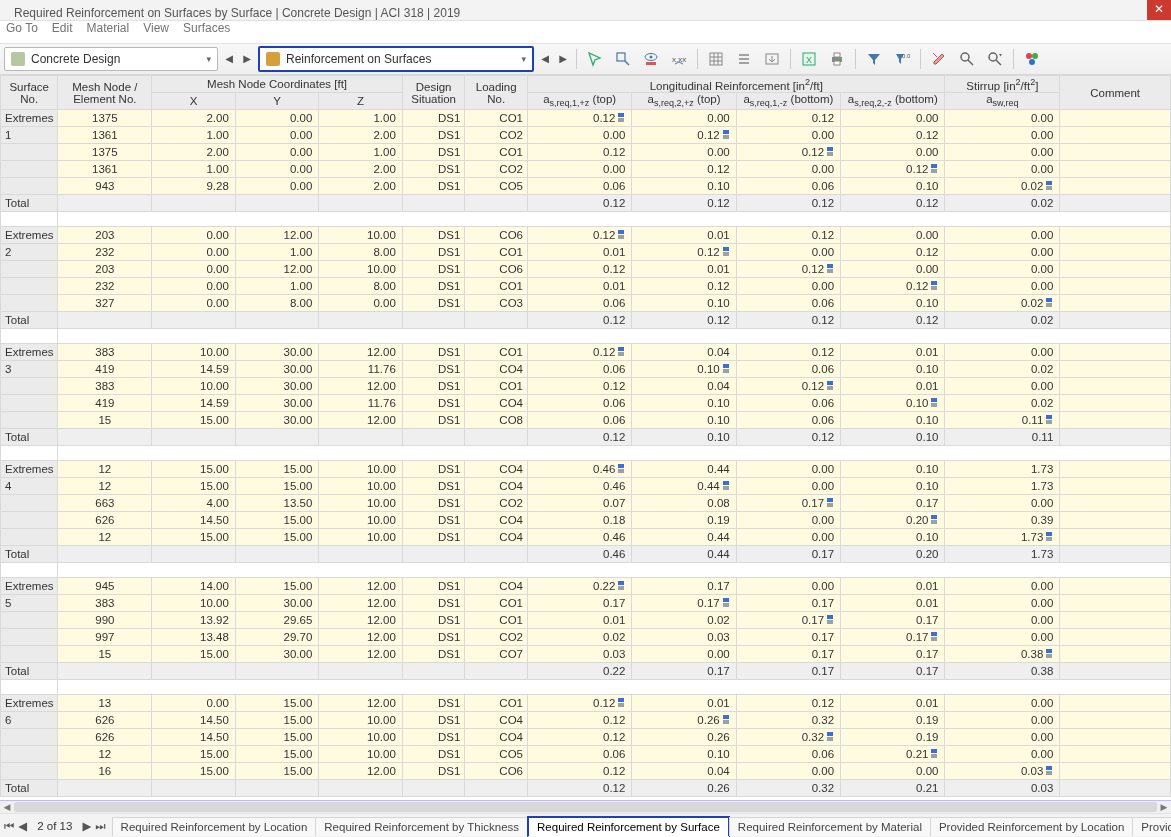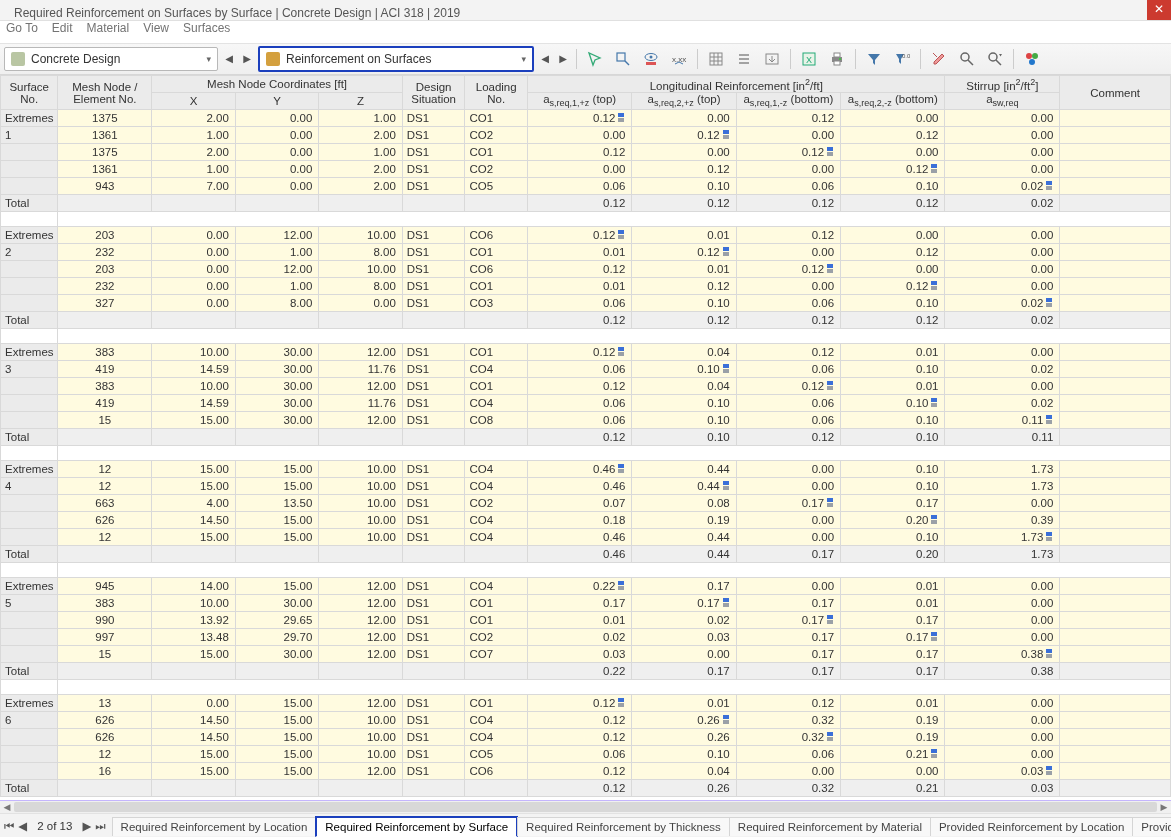--- a/index.html
+++ b/index.html
@@ -120,21 +120,21 @@
   background: #ebebeb;
   font-weight: normal;
   color: #333;
 }
 td.rh {
   background: #ebebeb;
   text-align: left;
 }
 td.cnode { text-align: center; }
 td.num { text-align: right; padding-right: 6px; }
-td.txt { text-align: left; }
+td.txt { text-align: right; }
 tr.ext td { background: #fffbe0; }
 tr.ext td.rh { background: #ebebeb; }
 tr.total td { background: #efefef; }
 tr.total td.rh { background: #ebebeb; font-weight: normal; }
 tr.spacer td { border-left: 1px solid #d9d9d9; border-right: 1px solid #d9d9d9; background: #fff; height: 14px; }
 
 .ind {
   display: inline-block;
   width: 7px;
   height: 10px;
@@ -436,21 +436,21 @@
           <td class="num">0.00</td>
           <td class="num">0.12</td>
           <td class="num">0.00</td>
           <td class="num">0.12<span class="ind"></span></td>
           <td class="num">0.00</td>
           <td class=""></td>
         </tr>
         <tr class="ext">
           <td class="rh"></td>
           <td class="cnode">943</td>
-          <td class="num">7.00</td>
+          <td class="num">9.28</td>
           <td class="num">0.00</td>
           <td class="num">2.00</td>
           <td class="txt">DS1</td>
           <td class="txt">CO5</td>
           <td class="num">0.06</td>
           <td class="num">0.10</td>
           <td class="num">0.06</td>
           <td class="num">0.10</td>
           <td class="num">0.02<span class="ind"></span></td>
           <td class=""></td>
@@ -952,19 +952,19 @@
 
 <div class="footer">
   <div class="pager">
     <span>⏮</span>
     <span>◀</span>
     <span style="padding:0 6px;color:#333">2 of 13</span>
     <span>▶</span>
     <span>⏭</span>
   </div>
   <div class="tab">Required Reinforcement by Location</div>
+  <div class="tab">Required Reinforcement by Thickness</div>
   <div class="tab active">Required Reinforcement by Surface</div>
-  <div class="tab">Required Reinforcement by Thickness</div>
   <div class="tab">Required Reinforcement by Material</div>
   <div class="tab">Provided Reinforcement by Location</div>
   <div class="tab">Provided Reinforcement by</div>
 
 </div>
 
 </body></html>

